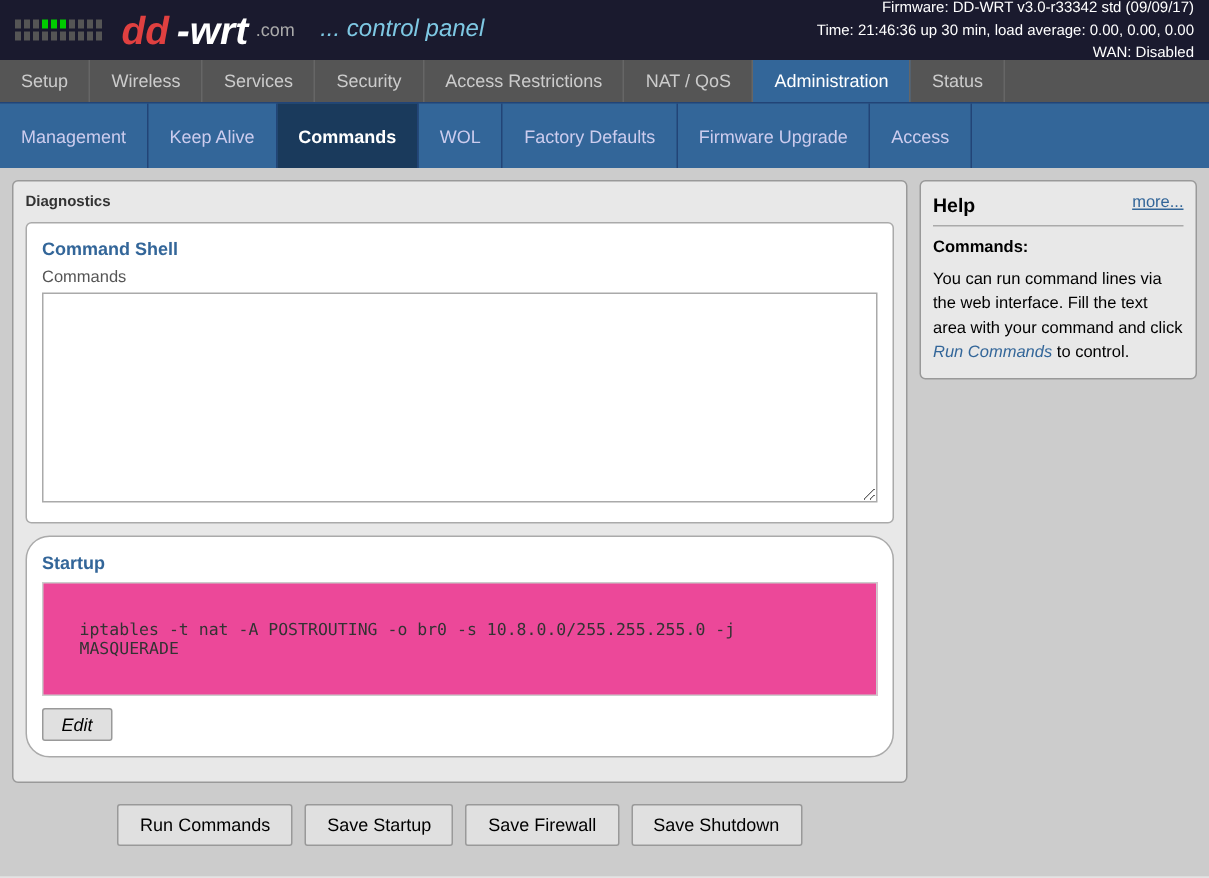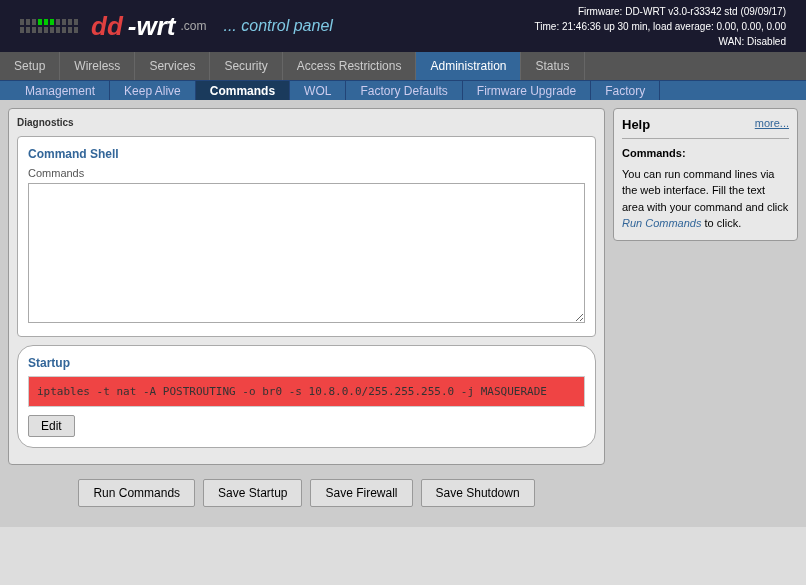--- a/index.html
+++ b/index.html
@@ -1,50 +1,50 @@
 <!DOCTYPE html>
 <html><head>
   <meta charset="utf-8">
   <style>
     * { margin: 0; padding: 0; box-sizing: border-box; }
     body { font-family: Arial, sans-serif; font-size: 12px; background: #ddd; width: 806px; height: 585px; overflow: hidden; }
 
     
-    .header { background: #1a1a2e; height: 52px; display: flex; align-items: center; justify-content: space-between; padding: 0 20px; }
+    .header { background: #1a1a2e; height: 40px; display: flex; align-items: center; justify-content: space-between; padding: 0 10px; }
     .logo { display: flex; align-items: center; gap: 5px; }
     .header-info { text-align: right; color: white; font-size: 10px; line-height: 1.5; }
 
     
     .nav1 { background: #555; display: flex; height: 28px; }
     .nav1-item { padding: 0 14px; display: flex; align-items: center; color: #ccc; font-size: 12px; cursor: pointer; border-right: 1px solid #666; }
     .nav1-item.active { background: #336699; color: white; }
 
     
-    .nav2 { background: #336699; display: flex; height: 20px; border-top: 1px solid #224477; padding-left: 11px; }
+    .nav2 { background: #336699; display: flex; height: 44px; border-top: 1px solid #224477; }
     .nav2-item { padding: 0 14px; display: flex; align-items: center; color: #cce; font-size: 12px; cursor: pointer; border-right: 1px solid #224477; }
     .nav2-item.active { background: #1a3a5c; color: white; font-weight: bold; }
 
     
     .main { display: flex; padding: 8px; gap: 8px; background: #cccccc; }
 
     
     .left-panel { flex: 1; }
 
     .diagnostics-box { background: #e8e8e8; border: 1px solid #999; border-radius: 4px; padding: 8px; margin-bottom: 8px; }
     .diagnostics-title { font-weight: bold; font-size: 10px; color: #333; margin-bottom: 8px; }
 
     .section-box { background: white; border: 1px solid #aaa; border-radius: 4px; padding: 10px; margin-bottom: 8px; }
     .section-title { color: #336699; font-weight: bold; font-size: 12px; margin-bottom: 6px; }
     .field-label { color: #555; font-size: 11px; margin-bottom: 4px; }
     textarea.commands { width: 100%; height: 140px; border: 1px solid #aaa; resize: vertical; font-size: 12px; padding: 4px; }
 
     .startup-box { background: white; border: 1px solid #aaa; border-radius: 16px; padding: 10px; margin-bottom: 8px; }
     .startup-title { color: #336699; font-weight: bold; font-size: 12px; margin-bottom: 6px; }
-    .startup-content { background: #ef4444; border: 1px solid #ccc; padding: 8px; font-family: monospace; font-size: 11px; color: #333; margin-bottom: 8px; }
-    .edit-btn { background: #e0e0e0; border: 1px solid #999; padding: 3px 12px; font-size: 12px; cursor: pointer; border-radius: 2px; }
+    .startup-content { background: #ec4899; border: 1px solid #ccc; padding: 24px; font-family: monospace; font-size: 11px; color: #333; margin-bottom: 8px; }
+    .edit-btn { background: #e0e0e0; border: 1px solid #999; padding: 3px 12px; font-size: 12px; cursor: pointer; border-radius: 2px; font-style: italic; }
     .btn-row { display: flex; justify-content: center; gap: 8px; margin-bottom: 6px; }
     .action-btn { background: #e0e0e0; border: 1px solid #999; padding: 6px 14px; font-size: 12px; cursor: pointer; border-radius: 2px; }
 
     
     .right-panel { width: 185px; }
     .help-box { background: #e8e8e8; border: 1px solid #999; border-radius: 4px; padding: 8px; }
     .help-header { display: flex; justify-content: space-between; align-items: flex-start; margin-bottom: 6px; }
     .help-title { font-weight: bold; font-size: 13px; }
     .help-more { color: #336699; font-size: 11px; cursor: pointer; text-decoration: underline; }
     .help-content { border-top: 1px solid #aaa; padding-top: 6px; font-size: 11px; line-height: 1.5; }
@@ -93,32 +93,33 @@
     <div>WAN: Disabled</div>
   </div>
 </div>
 
 <div class="nav1">
   <div class="nav1-item">Setup</div>
   <div class="nav1-item">Wireless</div>
   <div class="nav1-item">Services</div>
   <div class="nav1-item">Security</div>
   <div class="nav1-item">Access Restrictions</div>
+  <div class="nav1-item">NAT / QoS</div>
   <div class="nav1-item active">Administration</div>
   <div class="nav1-item">Status</div>
 </div>
 
 <div class="nav2">
   <div class="nav2-item">Management</div>
   <div class="nav2-item">Keep Alive</div>
   <div class="nav2-item active">Commands</div>
   <div class="nav2-item">WOL</div>
   <div class="nav2-item">Factory Defaults</div>
   <div class="nav2-item">Firmware Upgrade</div>
-  <div class="nav2-item">Factory</div>
+  <div class="nav2-item">Access</div>
 </div>
 
 <div class="main">
 
   <div class="left-panel">
     <div class="diagnostics-box">
       <div class="diagnostics-title">Diagnostics</div>
 
       <div class="section-box">
         <div class="section-title">Command Shell</div>
@@ -144,17 +145,17 @@
   </div>
 
   <div class="right-panel">
     <div class="help-box">
       <div class="help-header">
         <span class="help-title">Help</span>
         <span class="help-more">more...</span>
       </div>
       <div class="help-content">
         <strong>Commands:</strong>
-        <span>You can run command lines via the web interface. Fill the text area with your command and click </span><span class="help-italic">Run Commands</span><span> to click.</span>
+        <span>You can run command lines via the web interface. Fill the text area with your command and click </span><span class="help-italic">Run Commands</span><span> to control.</span>
       </div>
     </div>
   </div>
 </div>
 
 </body></html>

